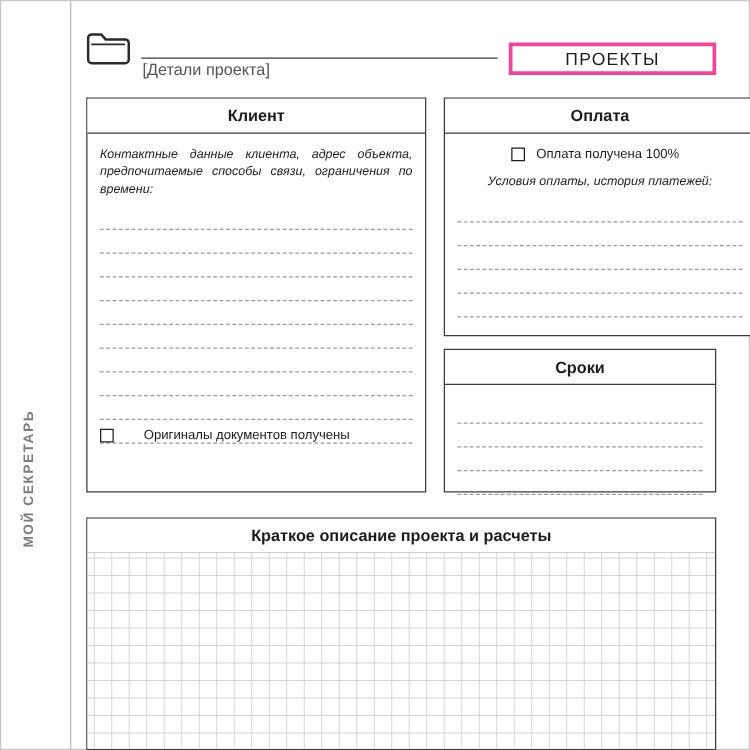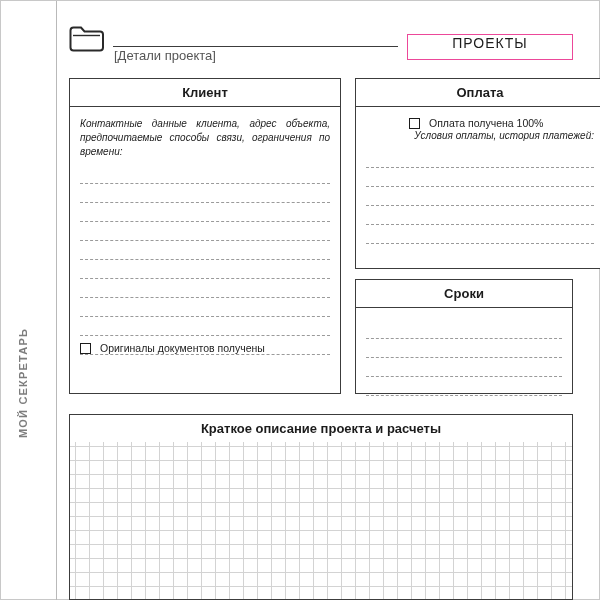--- a/index.html
+++ b/index.html
@@ -74,23 +74,24 @@
     top: 47px;
     font-size: 13px;
     color: #555555;
   }
   .projects-box {
     position: absolute;
     left: 406px;
     top: 33px;
     width: 166px;
     height: 26px;
-    border: 1px solid #ec4899;
-    box-sizing: border-box;
-    display: flex;
+    border: 3px solid #ec4899;
+    box-sizing: border-box;
+    display: flex;
+    align-items: center;
     justify-content: center;
   }
   .projects-box span {
     font-size: 14px;
     letter-spacing: 1px;
     color: #1c1c1c;
   }
 
   
   .panel {
@@ -125,56 +126,56 @@
   #panel-summary { left: 68px; top: 413px; width: 504px; height: 186px; }
 
   .body-text {
     font-size: 10px;
     line-height: 14px;
     color: #1c1c1c;
     text-align: justify;
     margin: 0 0 6px 0;
     font-style: italic;
   }
-  .body-text.left { text-align: right; }
+  .body-text.left { text-align: center; }
 
   .dashes {
     margin-top: 2px;
   }
   .dash-line {
     height: 18px;
     border-bottom: 1px dashed #9a9a9a;
   }
 
   .check-row {
     display: flex;
     align-items: center;
     gap: 9px;
-    margin-bottom: 0;
+    margin-bottom: 10px;
     padding-left: 43px;
   }
   .checkbox {
     width: 11px;
     height: 11px;
     border: 1.5px solid #1c1c1c;
     box-sizing: border-box;
     flex: none;
   }
   .check-label {
     font-size: 10.5px;
     color: #1c1c1c;
   }
 
   .bottom-check {
     position: absolute;
     left: 10px;
     bottom: 9px;
     display: flex;
     align-items: flex-end;
-    gap: 9px;
+    gap: 24px;
   }
 
   
   .grid-area {
     position: absolute;
     left: 0;
     top: 27px;
     right: 0;
     bottom: 0;
     background-color: #ffffff;

